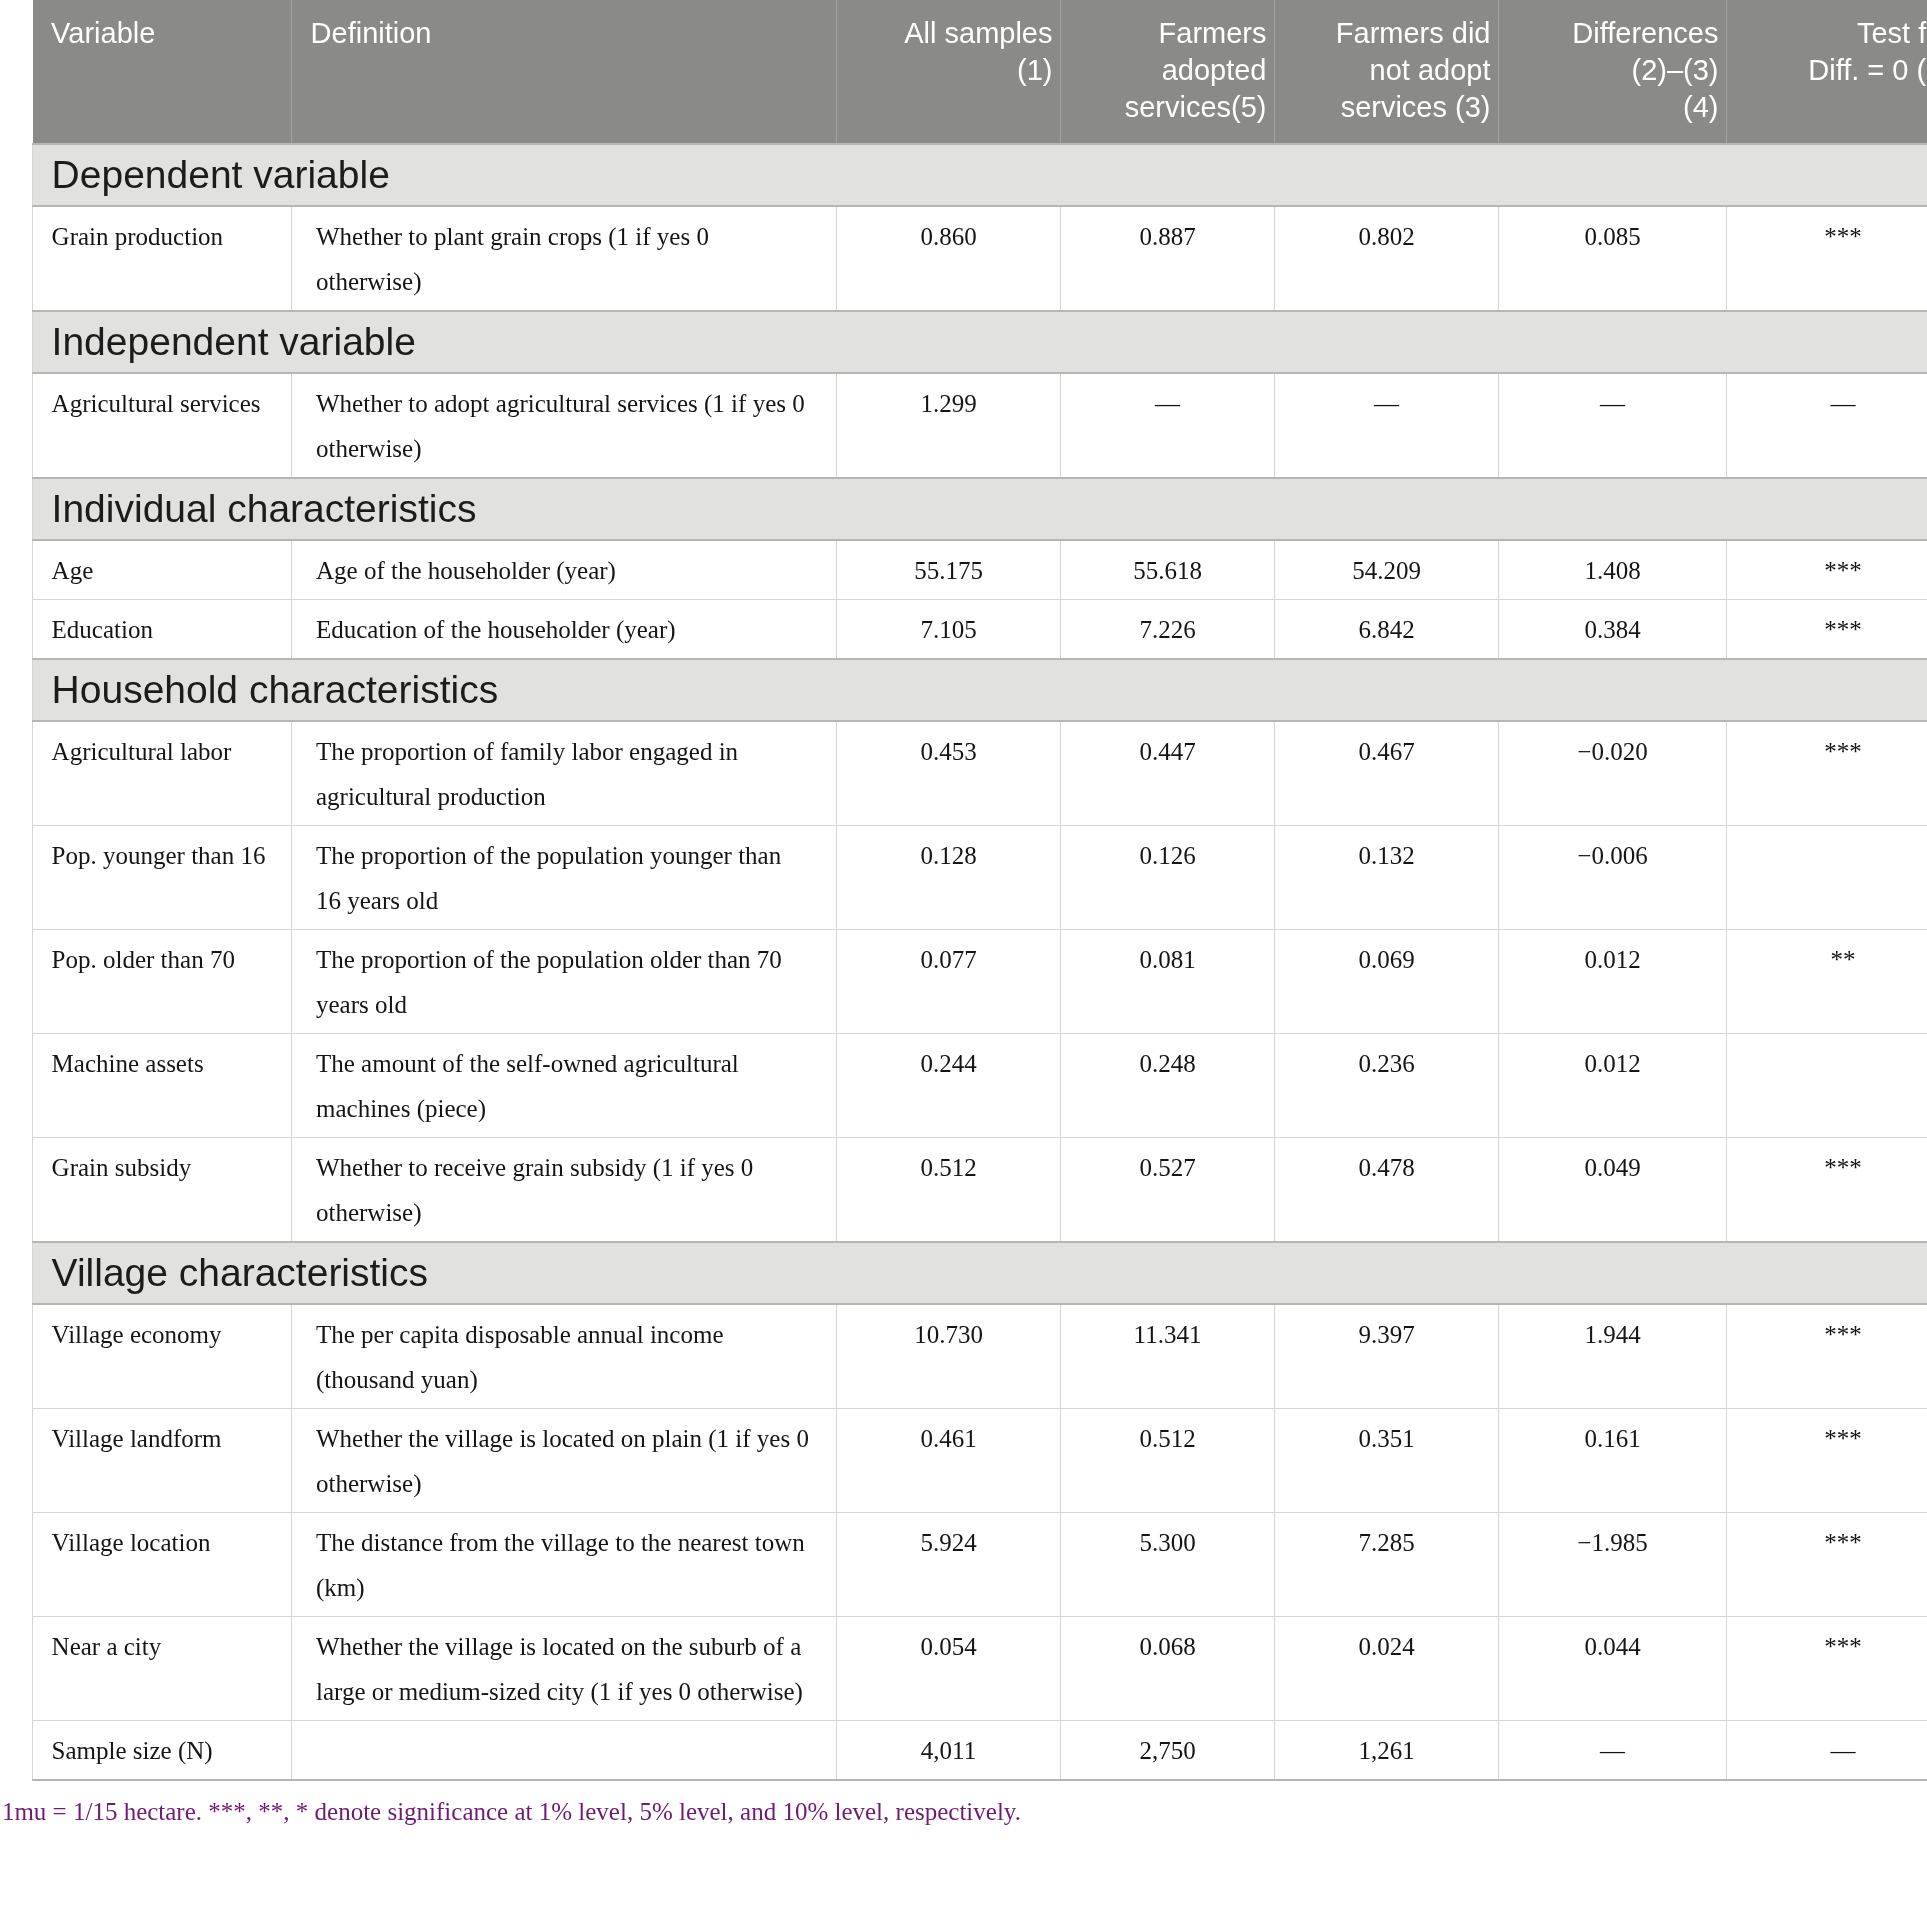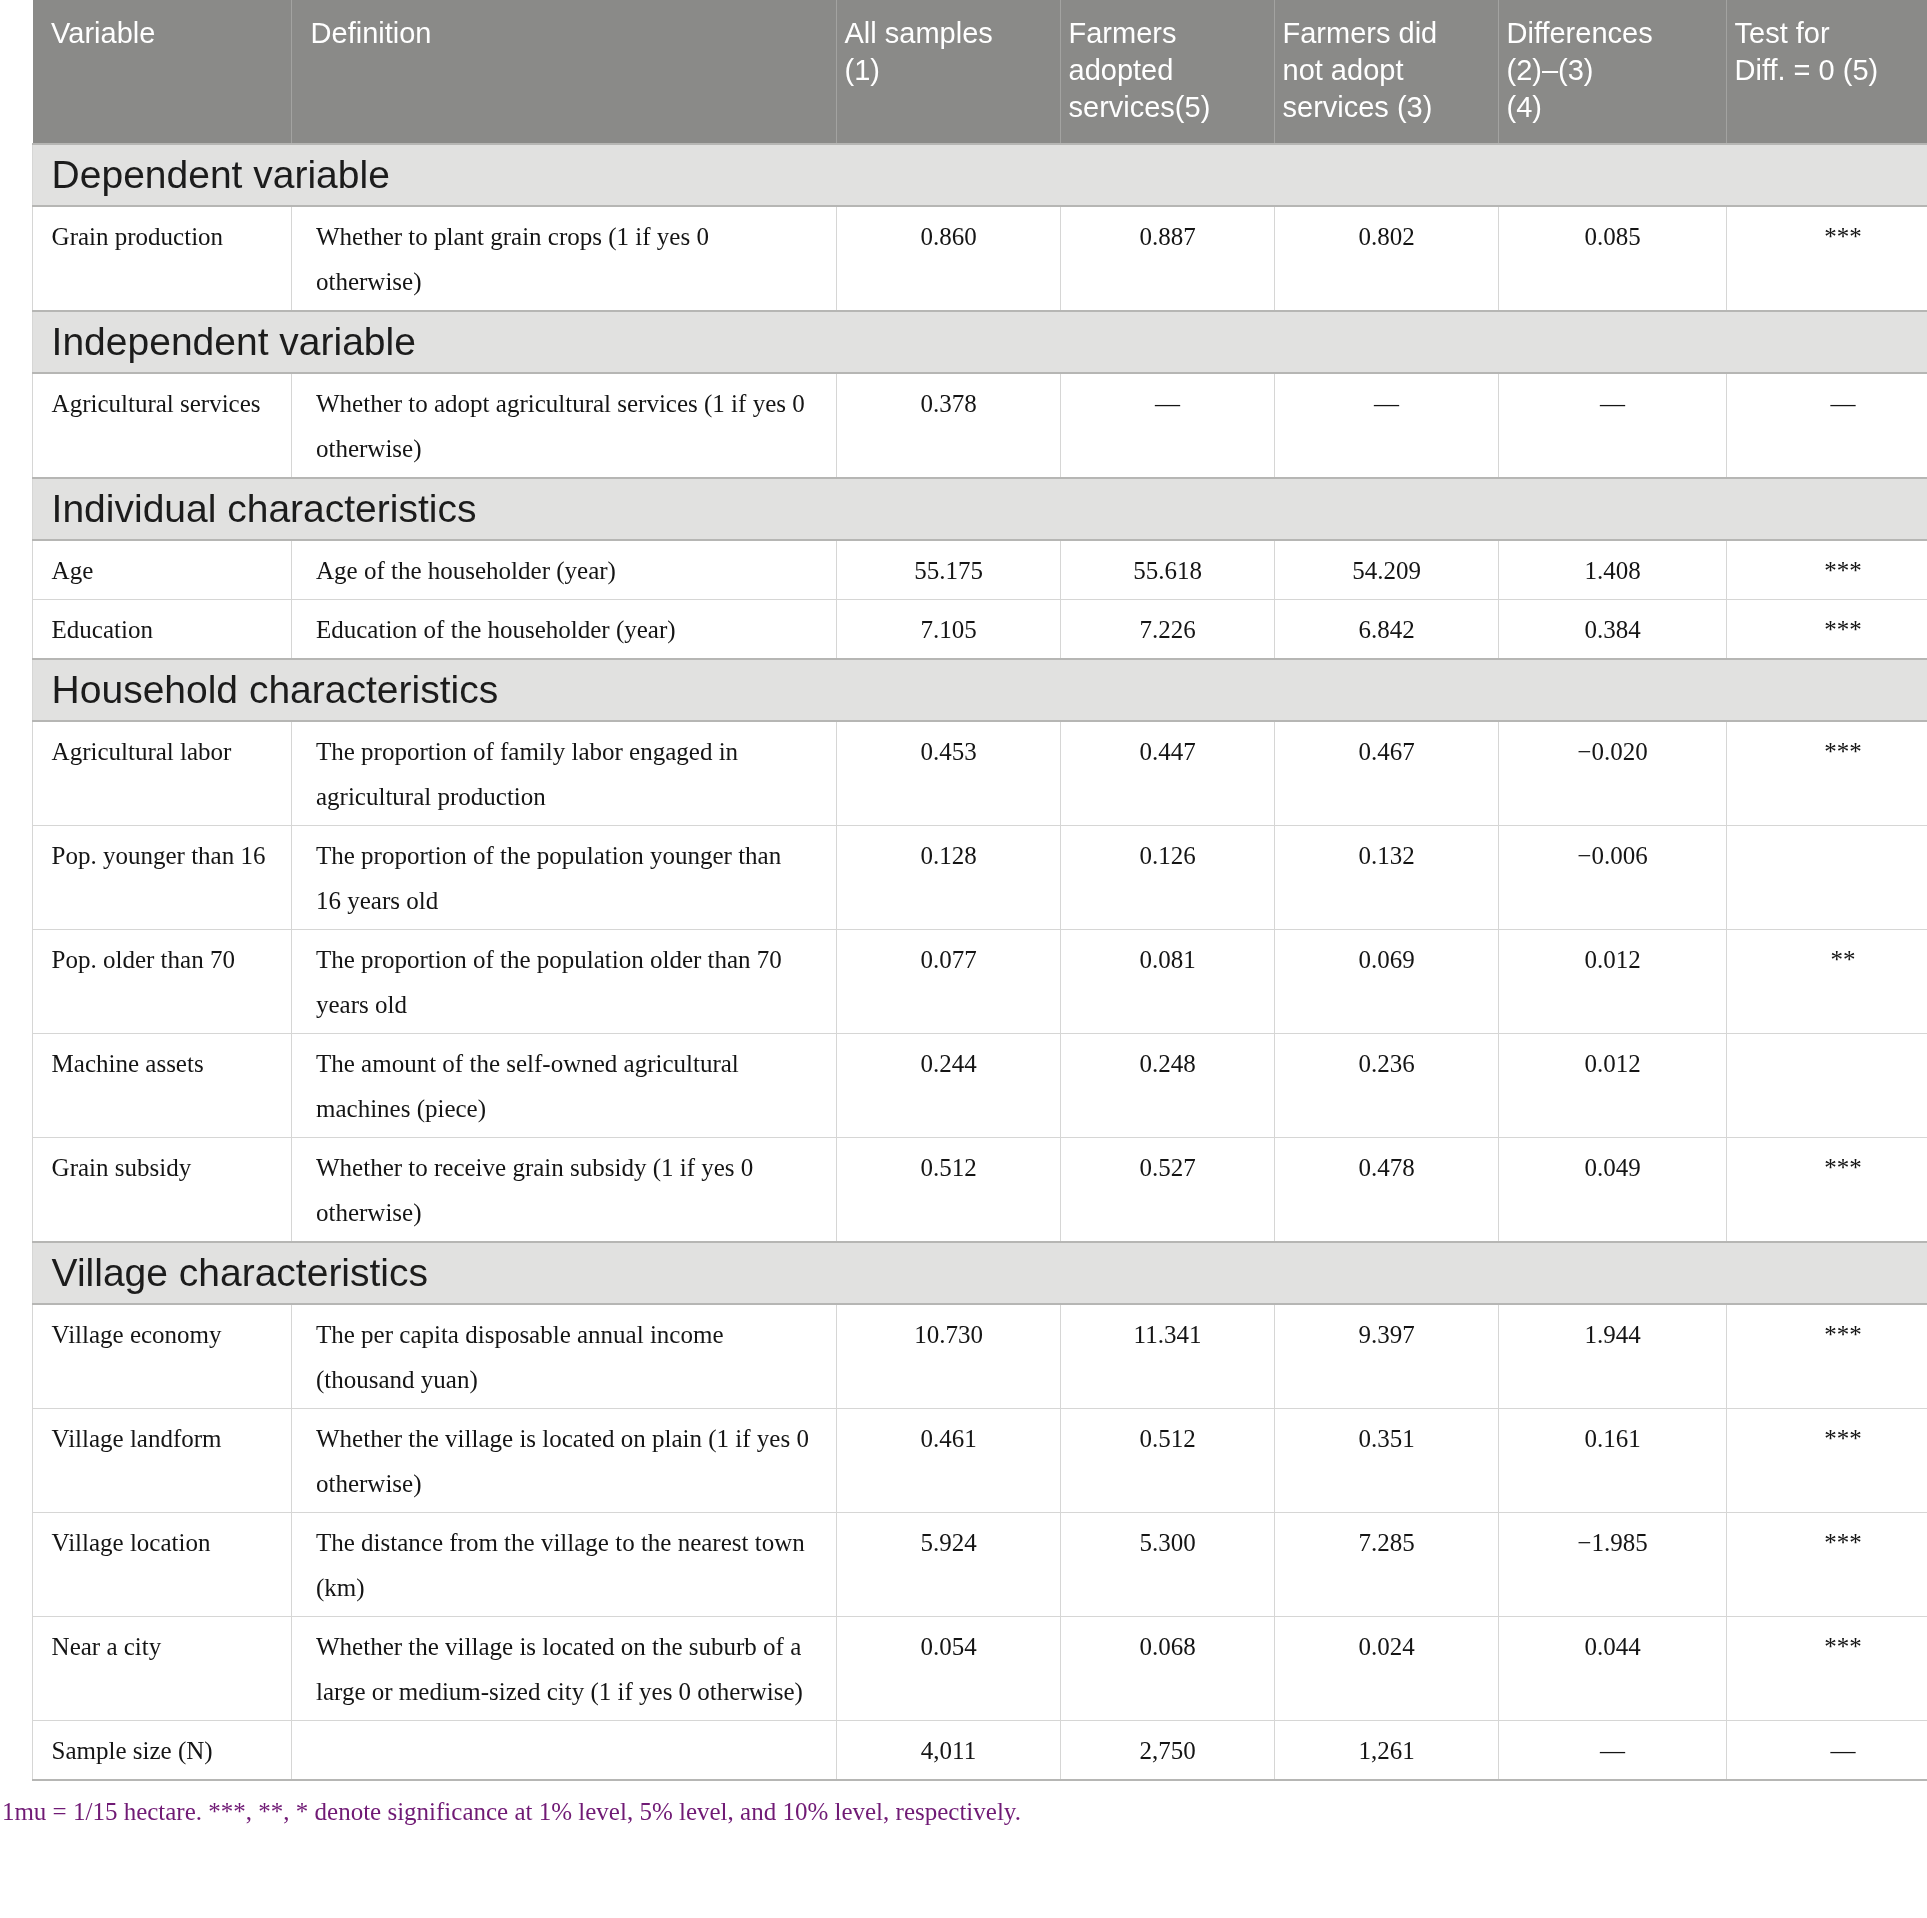--- a/index.html
+++ b/index.html
@@ -21,21 +21,21 @@
   
   thead th {
     background: #8a8a88;
     color: #ffffff;
     font-family: "Liberation Sans", sans-serif;
     font-weight: 400;
     font-size: 29px;
     line-height: 37px;
     vertical-align: top;
     padding: 15px 7.5px 13px 7.5px;
-    text-align: left;
+    text-align: right;
     white-space: pre-line;
     height: 144px;
     box-sizing: border-box;
     border-left: 1.9px solid #a3a3a1;
   }
   thead th:first-child { border-left: none; }
   thead th.left {
     text-align: left;
     padding-left: 18.6px;
   }
@@ -131,21 +131,21 @@
           <td class="num-cell">0.802</td>
           <td class="num-cell">0.085</td>
           <td class="num-cell">***</td>
         </tr>
         <tr>
           <td colspan="7" class="section-cell">Independent variable</td>
         </tr>
         <tr>
           <td class="var-cell">Agricultural services</td>
           <td class="def-cell">Whether to adopt agricultural services (1 if yes 0 otherwise)</td>
-          <td class="num-cell">0.378</td>
+          <td class="num-cell">1.299</td>
           <td class="num-cell">—</td>
           <td class="num-cell">—</td>
           <td class="num-cell">—</td>
           <td class="num-cell">—</td>
         </tr>
         <tr>
           <td colspan="7" class="section-cell">Individual characteristics</td>
         </tr>
         <tr>
           <td class="var-cell">Age</td>

